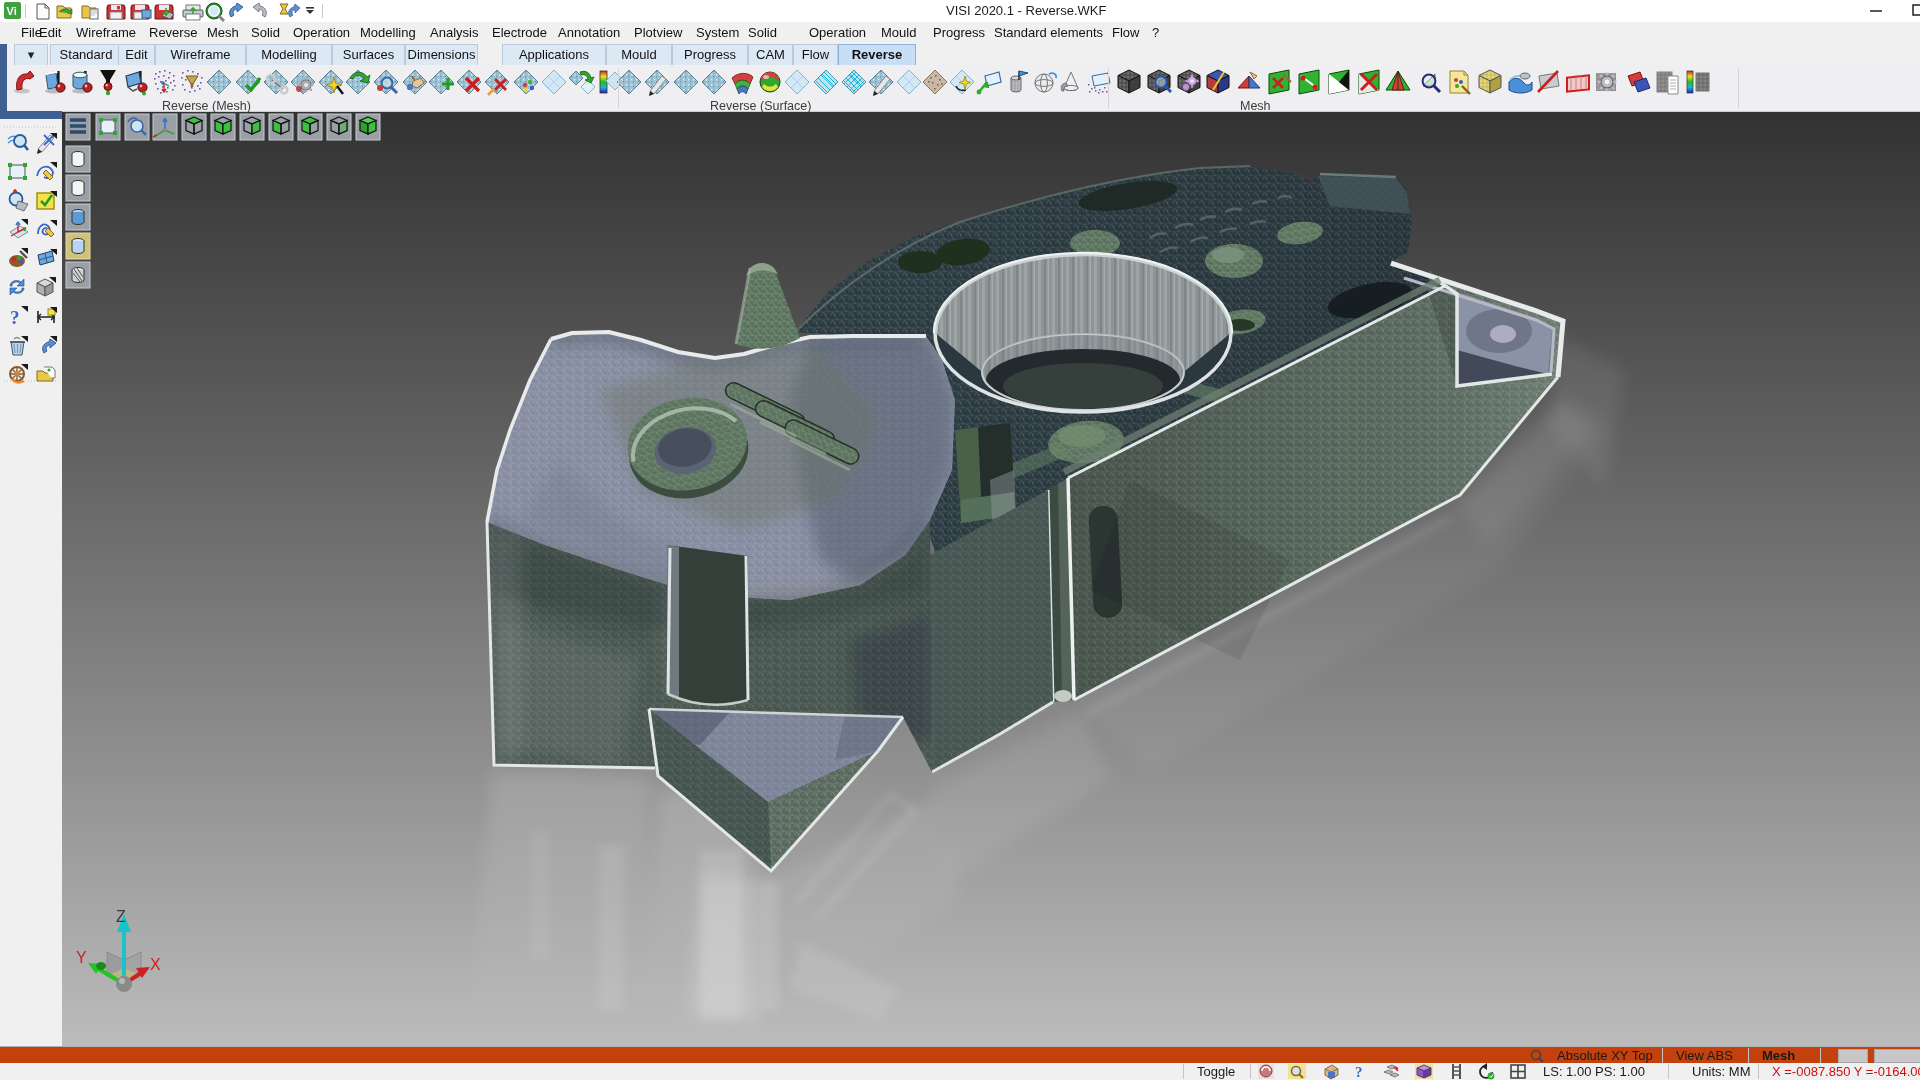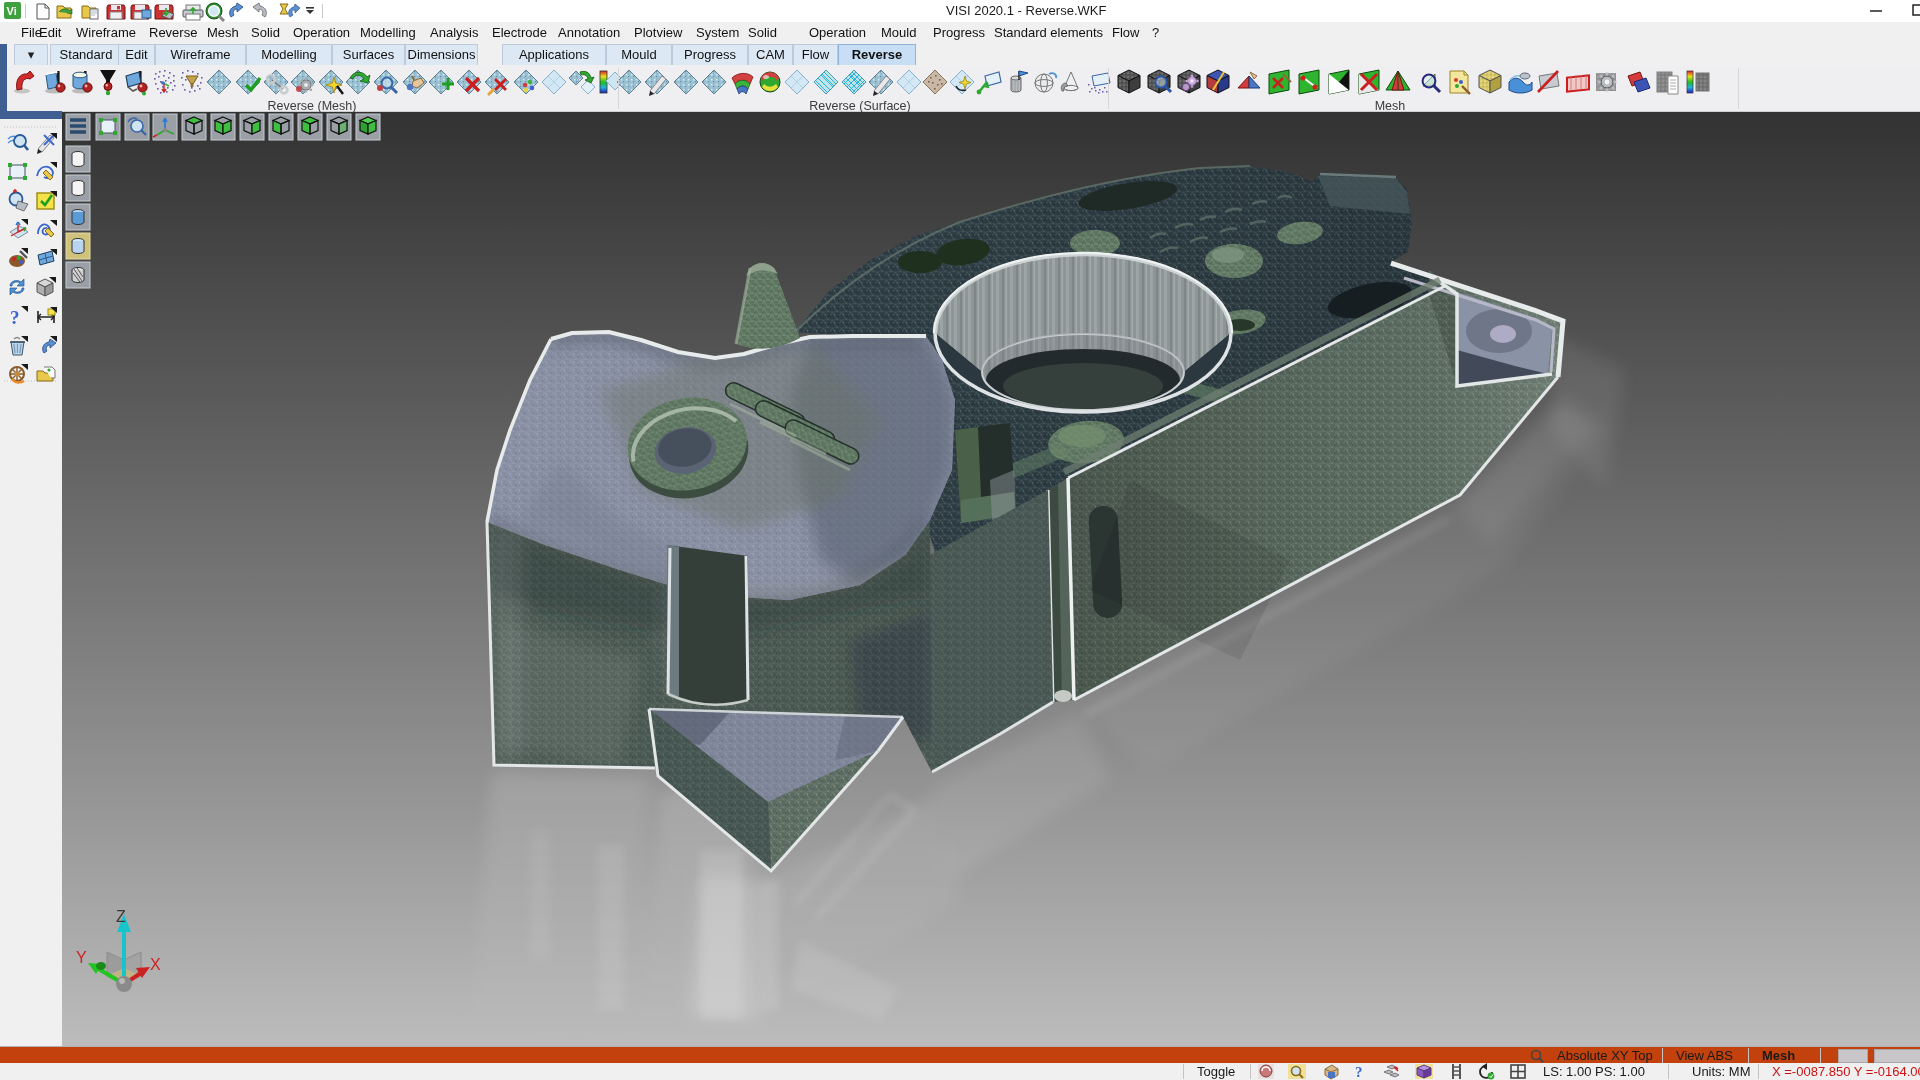--- a/index.html
+++ b/index.html
@@ -10,21 +10,21 @@
 #title .t{position:absolute;left:930px;top:3px;font-size:13px;color:#1b1b1b;margin-left:16px;}
 
 #menu{left:0;top:22px;width:1920px;height:22px;background:#f1f0f1;font-size:13px;color:#111;}
 #menu span{position:absolute;top:3px;}
 
 #tabs{left:0;top:44px;width:1920px;height:22px;background:#f1f0f1;}
 .tab{position:absolute;top:0px;height:21px;background:#dde8f5;border:1px solid #bccadb;border-bottom:none;box-sizing:border-box;font-size:13px;color:#111;text-align:center;line-height:20px;}
 .tabsel{background:#c8def5;border-color:#8fb2d8;font-weight:bold;}
 
 #ribbon{left:0;top:66px;width:1920px;height:46px;background:#efeef0;border-bottom:1px solid #d0cdd1;box-sizing:border-box;}
-.glabel{position:absolute;top:33px;font-size:12.5px;color:#3c3c3c;width:300px;text-align:center;}
+.glabel{position:absolute;top:33px;font-size:12.5px;color:#3c3c3c;width:300px;text-align:left;}
 .gsep{position:absolute;top:2px;height:41px;width:1px;background:#d8d5d9;}
 .ri{position:absolute;top:2px;width:28px;height:28px;}
 
 #bluestrip{left:0;top:44px;width:7px;height:68px;background:#3f5e91;}
 #bluestrip2{left:0;top:111px;width:62px;height:8px;background:#3f5e91;}
 
 #sidebar{left:0;top:119px;width:62px;height:927px;background:#f0f0f0;}
 
 #sb1{left:0;top:1046px;width:1920px;height:17px;background:#c2410c;border-top:1px solid #b5b2b5;box-sizing:border-box;font-size:13px;color:#1a1a1a;}
 #sb2{left:0;top:1063px;width:1920px;height:17px;background:#f0f0f0;font-size:13px;color:#1a1a1a;}

